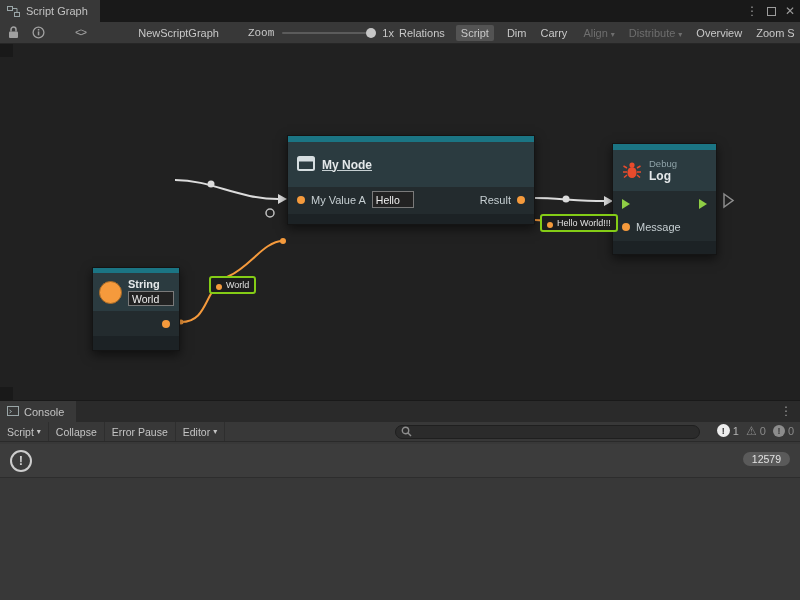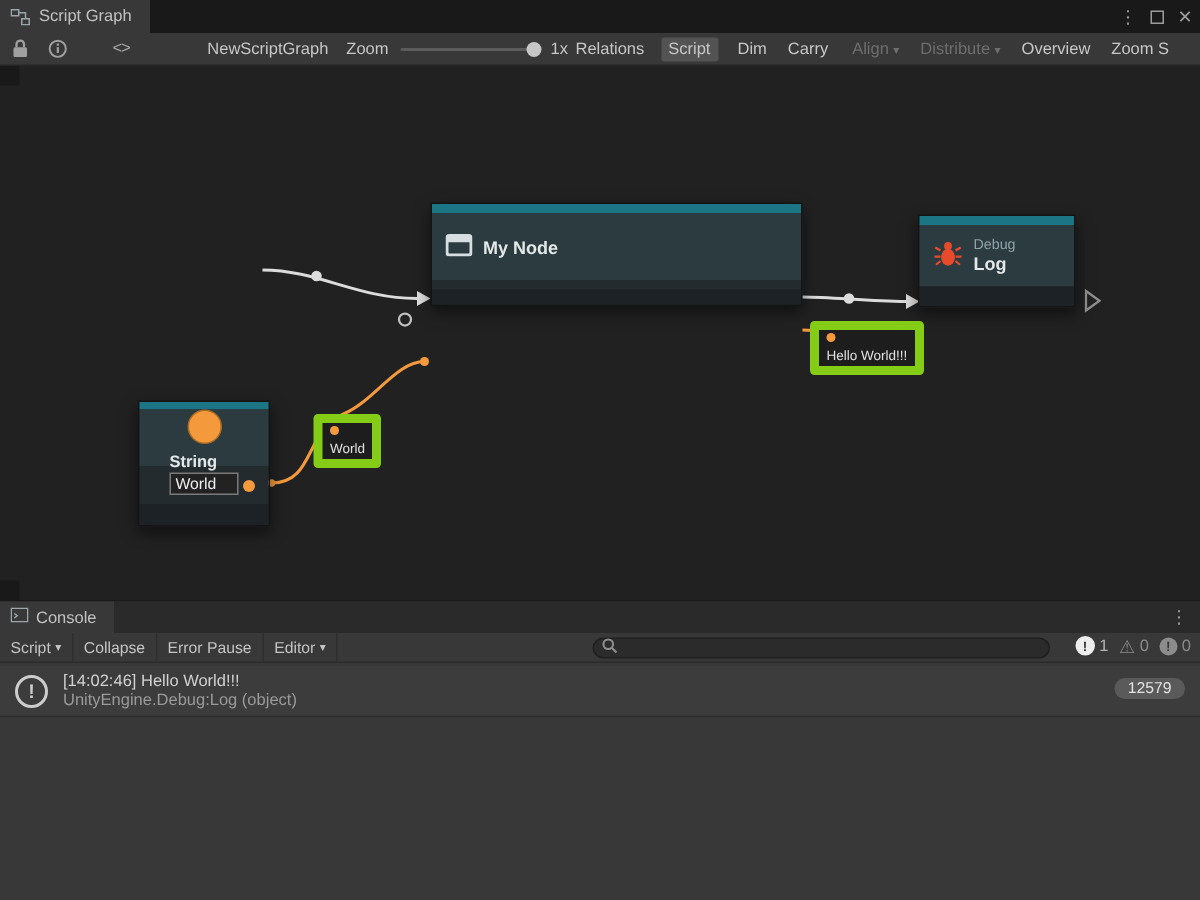--- a/index.html
+++ b/index.html
@@ -37,21 +37,21 @@
   .ntitle .t-sub { font-size:9px; color:#8FA3A8; }
   .nports { background:#232B2E; }
   .nfooter { background:#1C2225; }
   .prow { display:flex; justify-content:space-between; align-items:center; height:21px; padding:0 9px; }
   .pl, .pr { display:flex; align-items:center; gap:6px; }
   .tri-green { width:0; height:0; border-top:5px solid transparent; border-bottom:5px solid transparent; border-left:8px solid #8FCE45; flex:0 0 auto; }
   .pdot { width:8px; height:8px; border-radius:50%; background:#F59A3C; flex:0 0 auto; }
   .lit-input { background:#222; border:1px solid #7A7A7A; color:#EFEFEF; font-size:10.5px; font-family:"Liberation Sans",sans-serif; padding:0 3px; height:17px; }
   .string-circle { width:23px; height:23px; border-radius:50%; background:#F59A3C; border:1px solid #A96B26; flex:0 0 auto; }
 
-  .wire-badge { position:absolute; z-index:3; background:#1D1D1D; border:6px solid #84cc16; border-radius:3px; display:flex; align-items:flex-start; gap:4px; padding:2px 5px; color:#E0E0E0;flex-direction:column; }
+  .wire-badge { position:absolute; z-index:3; background:#1D1D1D; border:2px solid #84cc16; border-radius:3px; display:flex; align-items:flex-end; gap:4px; padding:2px 5px; color:#E0E0E0; }
   .wire-badge .bdot { width:6px; height:6px; border-radius:50%; background:#F59A3C; }
   .badge-txt { font-size:9px; }
 
   
   .console { position:absolute; top:400px; left:0; width:800px; height:200px; background:#383838; border-top:1px solid #191919; }
   .c-tabstrip { position:absolute; top:0; left:0; width:800px; height:21px; background:#2A2A2A; }
   .c-tab { position:absolute; left:0; top:0; height:21px; background:#383838; display:flex; align-items:center; gap:5px; padding:0 12px 0 7px; color:#C2C2C2; font-size:11px; }
   .c-menu { position:absolute; right:8px; top:3px; color:#9C9C9C; font-size:12px; }
   .c-toolbar { position:absolute; top:21px; left:0; width:800px; height:20px; background:#383838; border-bottom:1px solid #2A2A2A; display:flex; align-items:center; font-size:10.5px; color:#C4C4C4; }
   .cbtn { height:19px; display:flex; align-items:center; padding:0 7px; border-right:1px solid #2E2E2E; }
@@ -102,21 +102,21 @@
     </span>
     <span class="ticon" style="margin-left:13px;">
       <svg width="13" height="13" viewBox="0 0 13 13">
           <circle cx="6.5" cy="6.5" r="5.4" fill="none" stroke="#A0A0A0" stroke-width="1.3"></circle>
           <rect x="5.8" y="5.4" width="1.5" height="3.9" fill="#A0A0A0"></rect>
           <rect x="5.8" y="3" width="1.5" height="1.5" fill="#A0A0A0"></rect>
         </svg>
     </span>
     <span class="code-glyph" style="margin-left:30px;">&lt;&gt;</span>
     <span class="gname" style="margin-left:52px;">NewScriptGraph</span>
-    <span style="margin-left:12px;">Zoom</span>
+    <span style="margin-left:29px;font-family:Liberation Mono, monospace;">Zoom</span>
     <span class="zoom-track" style="margin-left:8px;">
       <span class="zoom-thumb"></span>
     </span>
     <span style="margin-left:8px;">1x</span>
     <span class="tbtn" style="">Relations</span>
     <span class="tbtn on" style="margin-left:6px;">Script</span>
     <span class="tbtn" style="margin-left:8px;">Dim</span>
     <span class="tbtn" style="margin-left:4px;">Carry</span>
     <span class="tbtn off dd" style="margin-left:6px;">Align</span>
     <span class="tbtn off dd" style="margin-left:4px;">Distribute</span>
@@ -144,37 +144,48 @@
       <path d="M535,176 C552,176 566,181 610,181" fill="none" stroke="#F59A3C" stroke-width="2"></path>
       <circle cx="610" cy="181" r="3" fill="#F59A3C"></circle>
 
       <circle cx="270" cy="169" r="4" fill="none" stroke="#C0C0C0" stroke-width="1.5"></circle>
       <polygon points="724,150 733,156.5 724,163" fill="none" stroke="#909090" stroke-width="1.5"></polygon>
     </svg>
 
 
     <div class="node" style="left:287px; top:91px; width:248px;">
       <div class="accent"></div>
-      <div class="ntitle" style="height:45px;">
+      <div class="ntitle" style="height:45px;text-decoration:underline;">
         <span>
           <svg width="18" height="15" viewBox="0 0 18 15">
               <rect x="1" y="1" width="16" height="13" rx="1.5" fill="none" stroke="#D6DEE1" stroke-width="2"></rect>
               <rect x="1" y="1" width="16" height="4.5" fill="#D6DEE1"></rect>
             </svg>
         </span>
         <span class="t-main">My Node</span>
       </div>
       <div class="nports" style="padding:2px 0 4px;">
+        <div class="prow">
+          <span class="pl">
+            <span class="pdot"></span>
+            <span>My Value A</span>
+            <input class="lit-input" style="width: 42px;" value="Hello">
+          </span>
+          <span class="pr">
+            <span>Result</span>
+            <span class="pdot"></span>
+          </span>
+        </div>
       </div>
       <div class="nfooter" style="height:10px;"></div>
     </div>
 
     <div class="node" style="left:92px; top:223px; width:88px;">
       <div class="accent" style="height:5px;"></div>
-      <div class="ntitle" style="height:38px; padding:0 6px; gap:6px;flex-direction:column;">
+      <div class="ntitle" style="height:38px; padding:0 6px; gap:6px;">
         <span class="string-circle"></span>
         <span>
           <div class="t-main" style="font-size:11px;">String</div>
           <input class="lit-input" style="width: 46px; height: 15px; margin-top: 1px;" value="World">
         </span>
       </div>
       <div class="nports" style="height:25px; display:flex; align-items:center; justify-content:flex-end; padding:0 9px;">
         <span class="pdot"></span>
       </div>
       <div class="nfooter" style="height:14px;"></div>
@@ -187,20 +198,36 @@
           <svg width="20" height="20" viewBox="0 0 20 20">
               <path d="M5 8 L1.5 6 M5 12 H1 M5 15 L2 17.5 M15 8 L18.5 6 M15 12 H19 M15 15 L18 17.5" stroke="#E84B2C" stroke-width="1.5"></path>
               <circle cx="10" cy="5" r="2.6" fill="#E84B2C"></circle>
               <ellipse cx="10" cy="12.5" rx="4.6" ry="5.6" fill="#E84B2C"></ellipse>
             </svg>
         </span>
         <span>
           <div class="t-sub" style="font-size:9.5px;">Debug</div>
           <div class="t-main">Log</div>
         </span>
+      </div>
+      <div class="nports" style="padding:2px 0 2px;">
+        <div class="prow" style="height:22px;">
+          <span class="pl">
+              <span class="tri-green"></span>
+            </span>
+          <span class="pr">
+              <span class="tri-green"></span>
+            </span>
+        </div>
+        <div class="prow" style="height:24px;">
+          <span class="pl">
+            <span class="pdot"></span>
+            <span>Message</span>
+          </span>
+        </div>
       </div>
       <div class="nfooter" style="height:13px;"></div>
     </div>
 
     <div class="wire-badge" style="left:209px; top:232px;">
       <span class="bdot"></span>
       <span class="badge-txt">World</span>
     </div>
     <div class="wire-badge" style="left:540px; top:170px;">
       <span class="bdot"></span>
@@ -247,22 +274,18 @@
         </span>
         <span class="cnt dim-cnt">
           <span class="ico-err"></span>
           <span>0</span>
         </span>
       </span>
     </div>
 
     <div class="c-entry">
       <span class="entry-ico">!</span>
-      <span>
-        <div class="entry-l1">[14:02:46] Hello World!!!</div>
-        <div class="entry-l2">UnityEngine.Debug:Log (object)</div>
-      </span>
       <span class="entry-badge">12579</span>
     </div>
     <div style="position:absolute; top:78px; left:0; width:800px; height:122px; background:#383838;"></div>
   </div>
 
 </div>
 
 </body></html>

